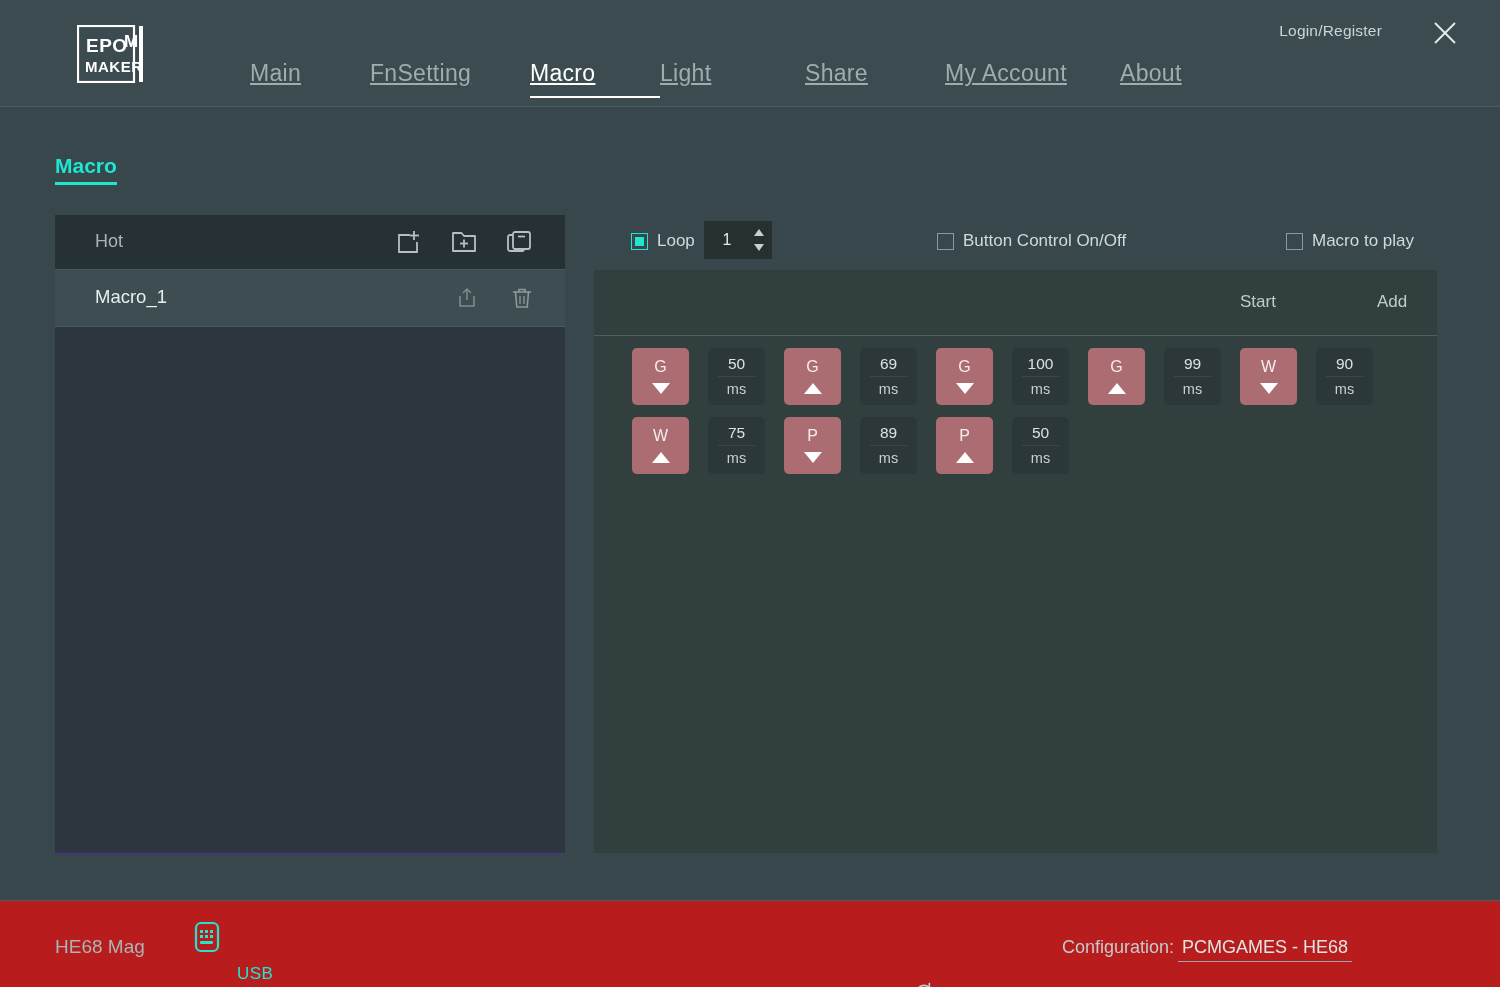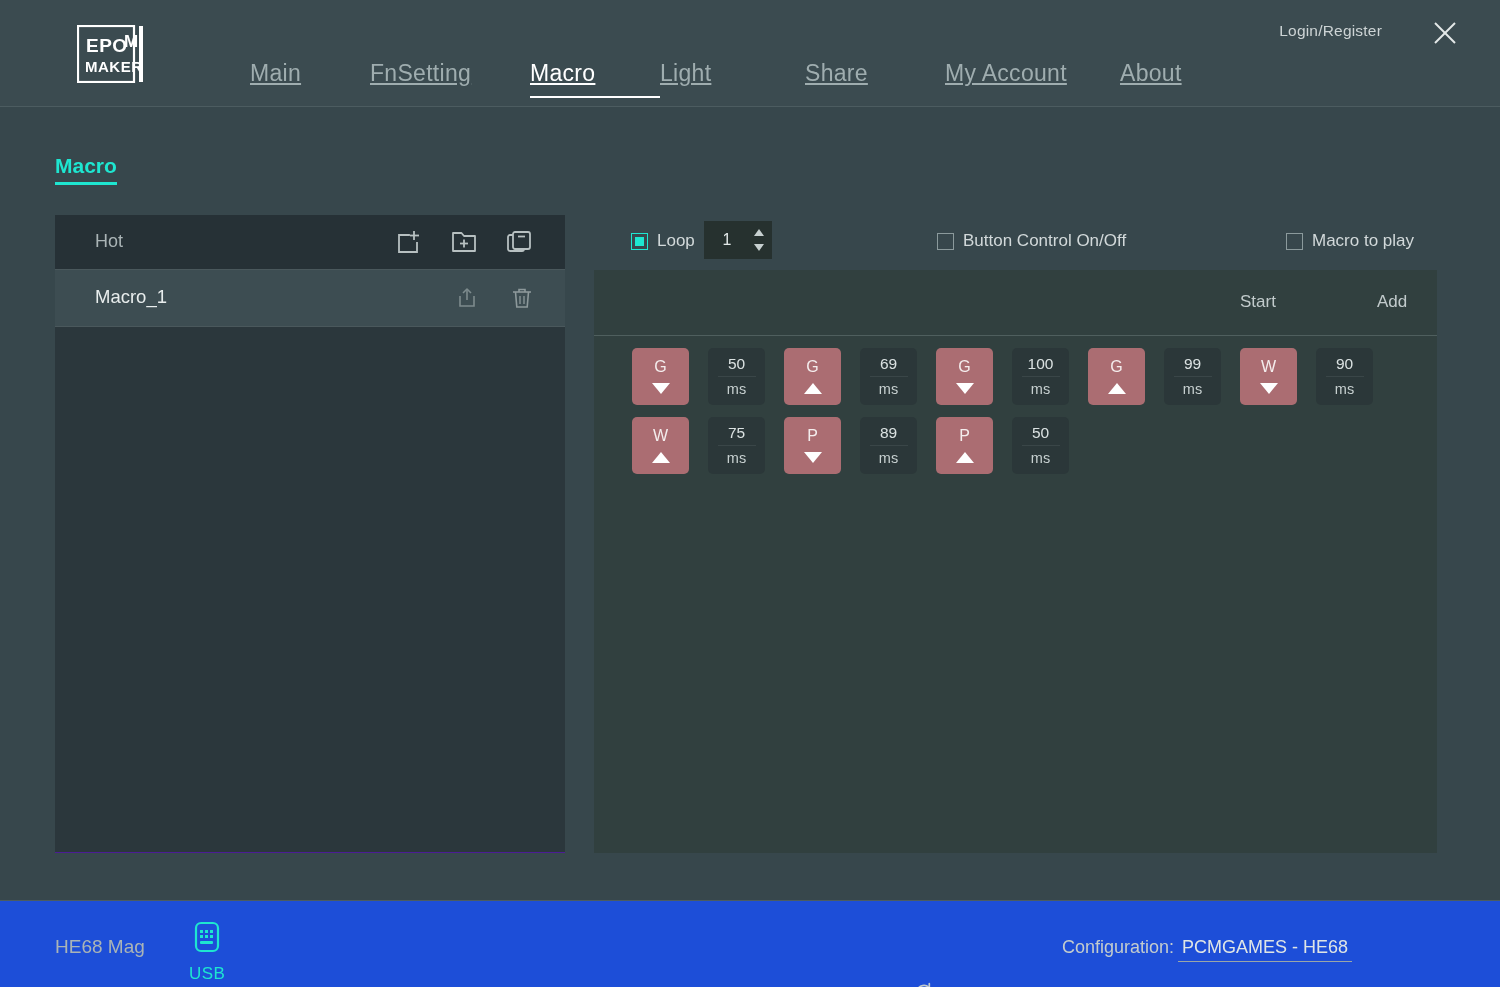--- a/index.html
+++ b/index.html
@@ -179,28 +179,28 @@
   .chip .arrow.up   { border-bottom: 11px solid #ffffff; }
   .chip.delay .sep {
     width: 38px; height: 1px; background: #3a4648; margin: 5px 0 4px 0;
   }
   .chip.delay .unit { font-size: 14.5px; color: #c7d0d0; }
 
   
   #footer {
     position: absolute; left: 0; bottom: 0;
     width: 1500px; height: 87px;
-    background: #1d4ed8; border-top: 1px solid #4c5c60;
+    background: #b91c1c; border-top: 1px solid #4c5c60;
   }
   #device-name {
     position: absolute; left: 55px; top: 35px;
     font-size: 19px; color: #aab4b6;
   }
   #usb-badge { position: absolute; left: 189px; top: 20px; text-align: center; width: 36px; cursor: pointer; }
-  #usb-label { font-size: 17px; color: #1ee6d0; margin-top: 1px; letter-spacing: .5px; }
+  #usb-label { font-size: 17px; color: #1ee6d0; margin-top: 1px; letter-spacing: .5px; margin-left: 48px; }
   #reset-btn { position: absolute; left: 913px; top: 36px; display: flex; align-items: flex-end; cursor: pointer; margin-top: 45px; }
   #reset-label { font-size: 18px; color: #c3cccd; margin-left: 11px; }
   #config-wrap { position: absolute; left: 1062px; top: 36px; display: flex; align-items: baseline; }
   #config-label { font-size: 18px; color: #c3cccd; }
   #config-value {
     font-size: 18px; color: #dfe5e5; margin-left: 4px;
     border-bottom: 1px solid #9aa6a7; padding: 0 4px 3px 4px; cursor: pointer;
   }
 </style>
 </head>

